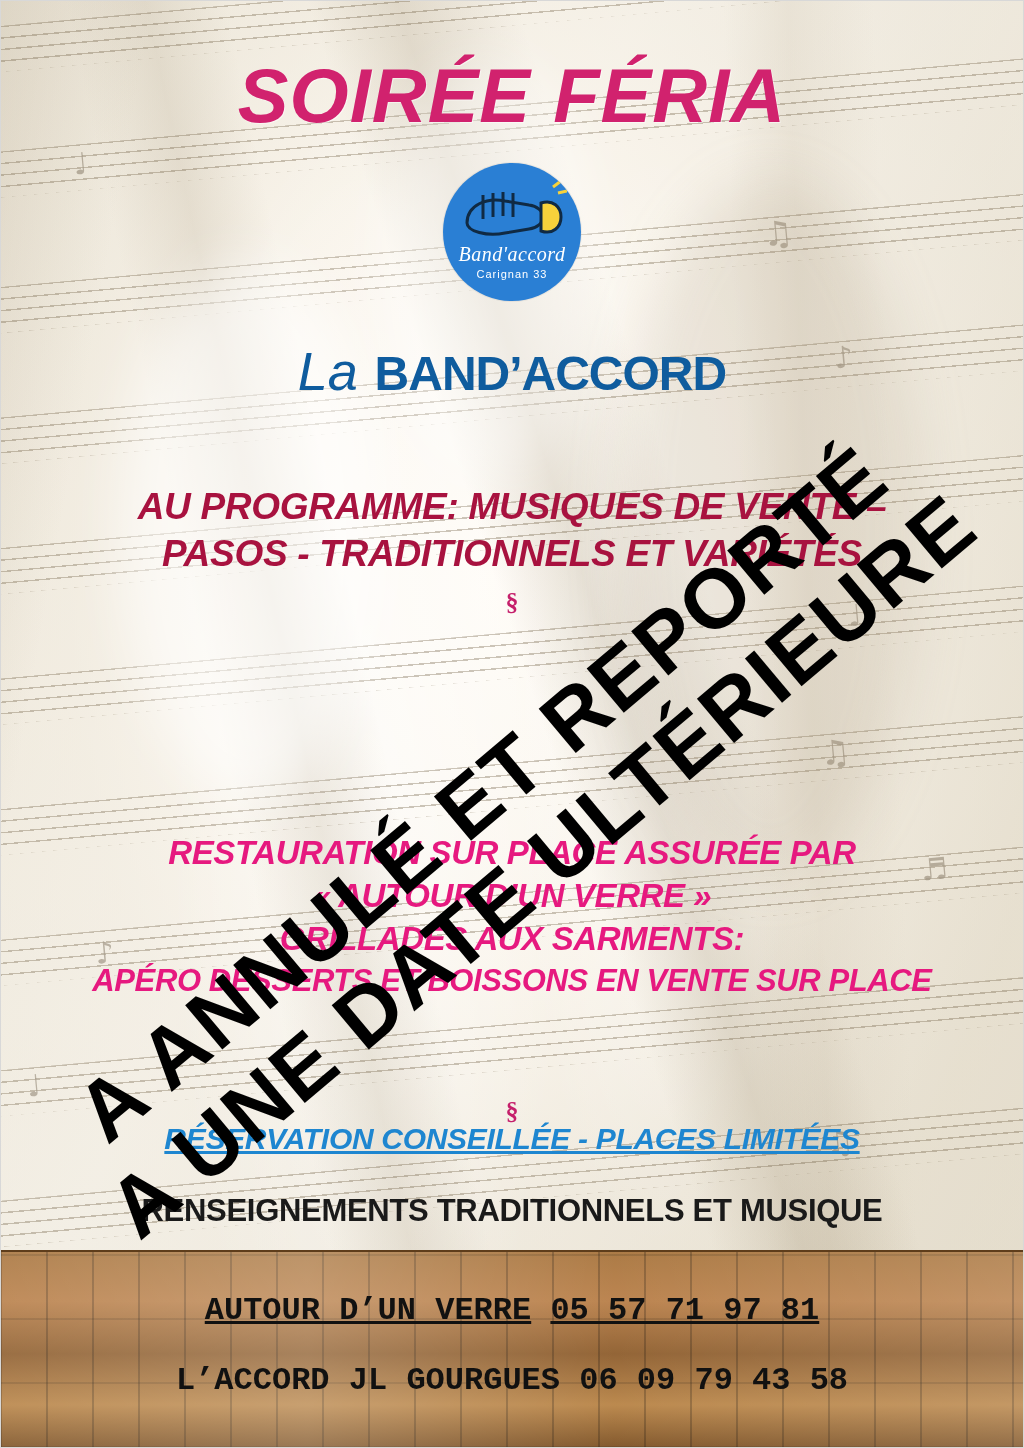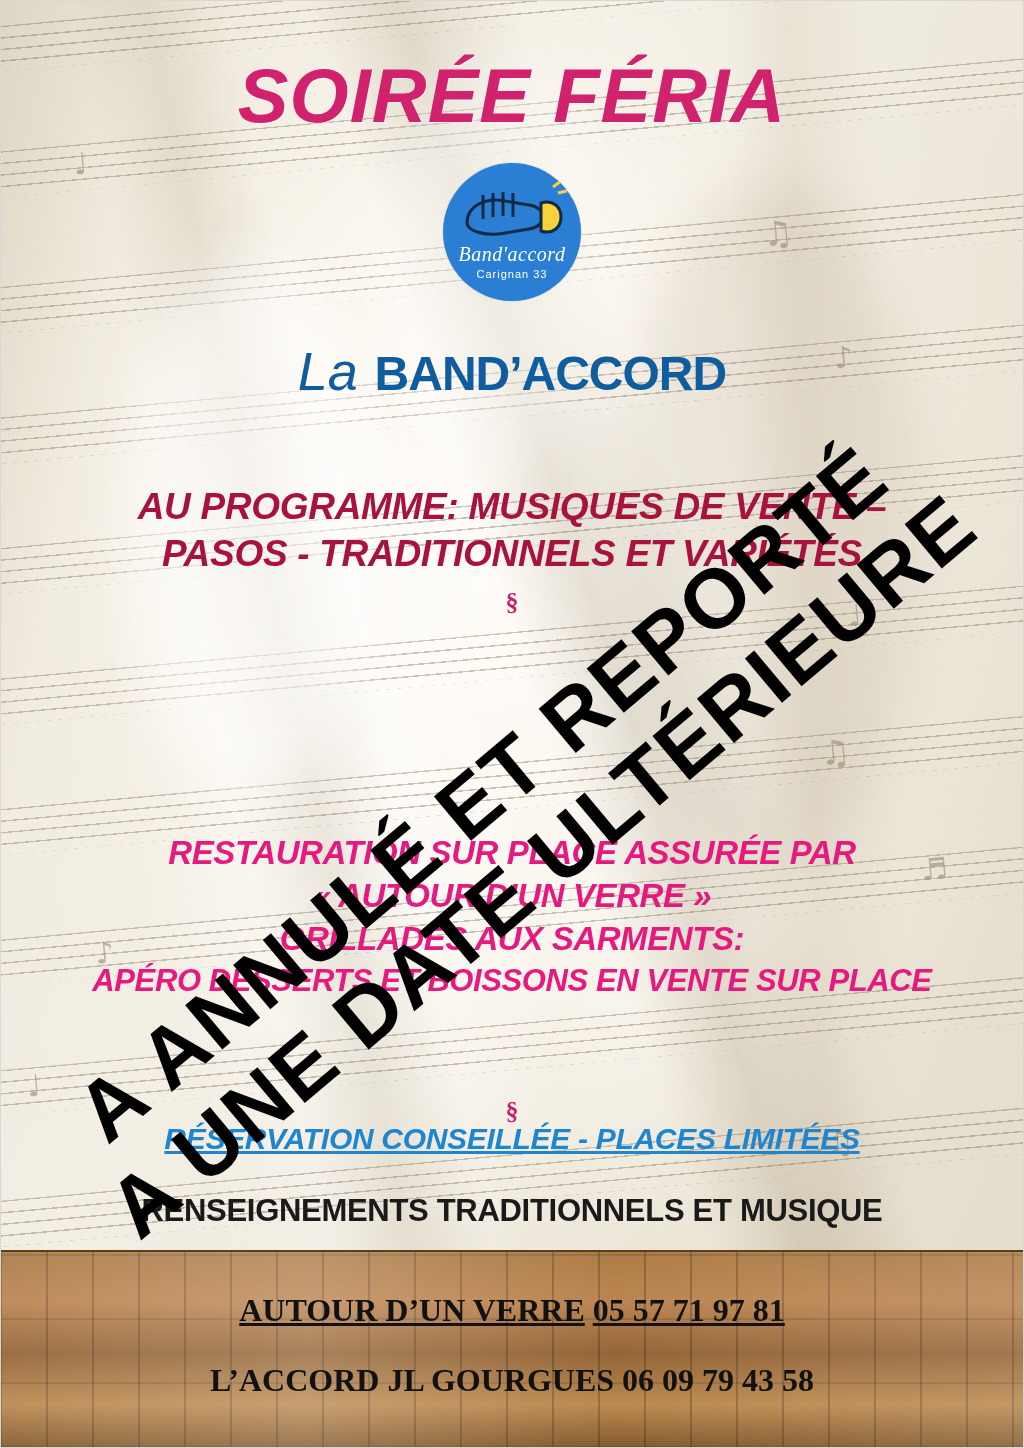--- a/index.html
+++ b/index.html
@@ -271,21 +271,21 @@
     position: absolute;
     inset: 0;
     background: linear-gradient(90deg, rgba(255,255,255,0.10) 0%, rgba(255,255,255,0.22) 30%, rgba(255,255,255,0.04) 60%, rgba(255,255,255,0.16) 100%);
   }
   .contact {
     position: absolute;
     left: 0;
     width: 100%;
     text-align: center;
     color: #111111;
-    font-family: Liberation Serif, serif;
+    font-family: Liberation Mono, monospace;
     font-weight: bold;
     font-size: 32px;
     letter-spacing: 0px;
   }
   .contact.c1 { top: 40px; }
   .contact.c2 { top: 110px; }
   .contact .u { text-decoration: underline; }
 
   
   .stamp {

